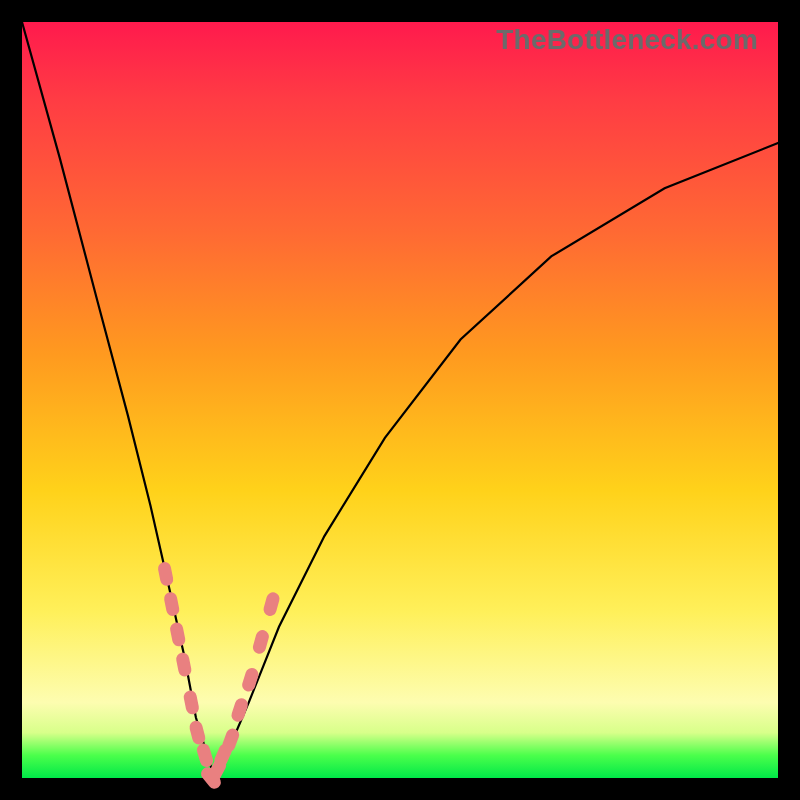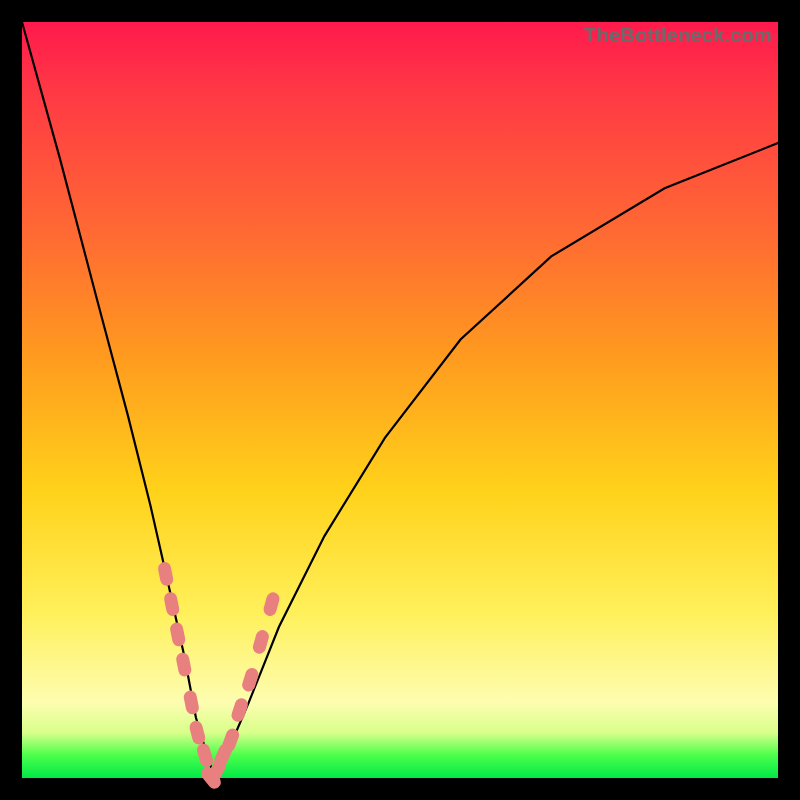--- a/index.html
+++ b/index.html
@@ -33,22 +33,22 @@
       #fff05a 78%,
       #fdfdb0 90%,
       #d8ff8a 94%,
       #4bff4b 97%,
       #00e848 100%
     );
   }
   .watermark {
     position: absolute;
     top: 2px;
-    right: 6px;
-    font-size: 20px;
+    right: 20px;
+    font-size: 28px;
     font-weight: 600;
     color: #6b6b6b;
     letter-spacing: 0.2px;
     user-select: none;
   }
   svg.overlay {
     position: absolute;
     left: 0;
     top: 0;
     width: 756px;

